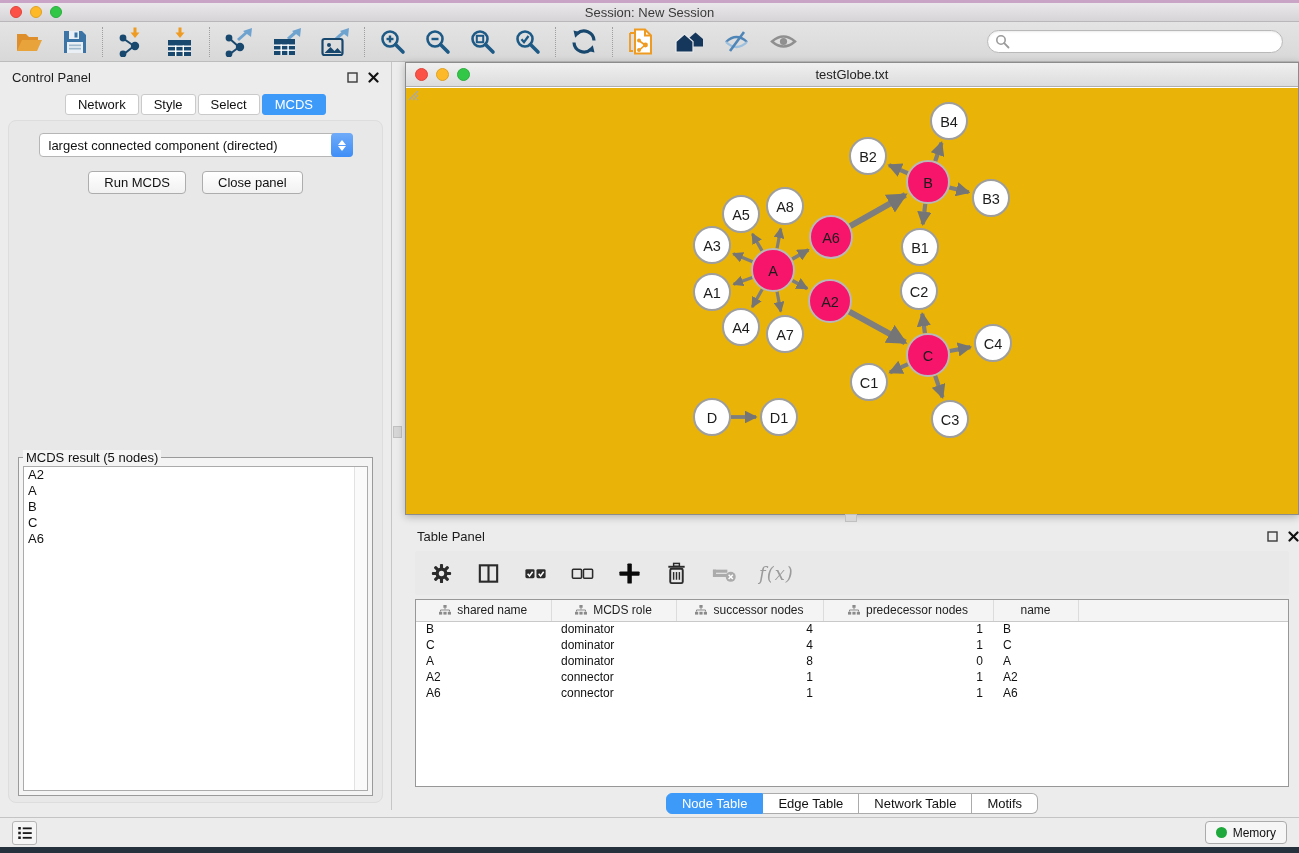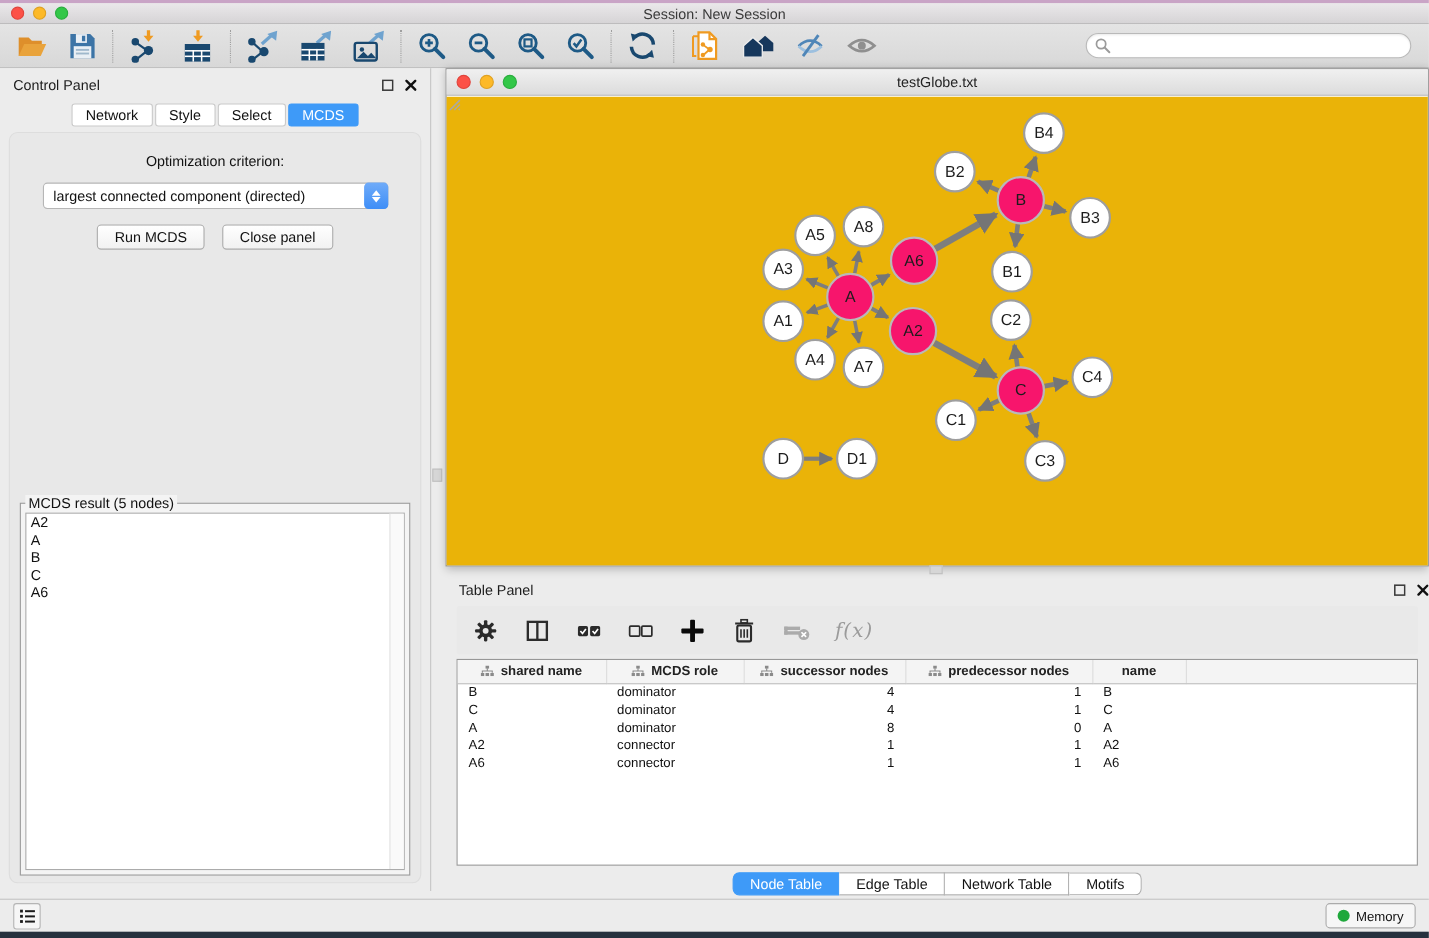--- a/index.html
+++ b/index.html
@@ -84,21 +84,21 @@
 
   
   .table-panel { position:absolute; left:405px; top:461px; width:894px; height:294px; }
   .tp-header { display:flex; align-items:center; padding:6px 0 0 12px; }
   .tp-toolbar { margin:7px 10px 0 10px; height:44px; background:#E9E9E9; border-radius:3px;
     display:flex; align-items:center; gap:22px; padding:0 14px; }
   .fx { font-family:"DejaVu Serif", serif; font-style:italic; font-size:18px; color:#9B9B9B; letter-spacing:1px; }
   .tp-tablewrap { margin:4px 10px 0 10px; height:188px; background:#FFF; border:1px solid #979797; overflow:hidden; }
   table.node-table { border-collapse:collapse; width:100%; table-layout:fixed; }
   .node-table th { height:21px; background:#F4F4F4; border-bottom:1px solid #C9C9C9; border-right:1px solid #DCDCDC;
-    font-weight:bold; font-size:12px; color:#222; text-align:center; }
+    font-weight:normal; font-size:12px; color:#222; text-align:center; }
   .node-table th .th-inner { display:flex; align-items:center; justify-content:center; gap:6px; }
   .node-table th.filler { border-right:none; }
   .node-table td { font-size:12px; color:#111; height:16px; padding:0 10px; white-space:nowrap; overflow:hidden; }
   .node-table td.num { text-align:right; padding-right:10px; }
   .tp-tabs { display:flex; justify-content:center; margin-top:6px; }
   .seg-tab { font-size:13px; color:#111; background:#FFF; border:1px solid #ABABAB; border-left:none; padding:2px 15px; }
   .seg-tab:first-child { border-left:1px solid #ABABAB; border-radius:6px 0 0 6px; }
   .seg-tab:last-child { border-radius:0 6px 6px 0; }
   .seg-tab.active { background:#3E9AF8; color:#FFF; border-color:#3E9AF8; }
 
@@ -317,21 +317,20 @@
           </svg>
         </span>
       </div>
       <div class="cp-tabs" id="cp-tabs">
           <div class="cp-tab">Network</div>
           <div class="cp-tab">Style</div>
           <div class="cp-tab">Select</div>
           <div class="cp-tab active">MCDS</div>
         </div>
       <div class="cp-body">
-        <div class="opt-label">Optimization criterion:</div>
         <div class="dropdown">
           <span class="dropdown-text">largest connected component (directed)</span>
           <span class="dropdown-spin">
             <span class="chev up"></span>
               <span class="chev down"></span>
           </span>
         </div>
         <div class="btn-row">
           <div class="push-btn">Run MCDS</div>
           <div class="push-btn">Close panel</div>

